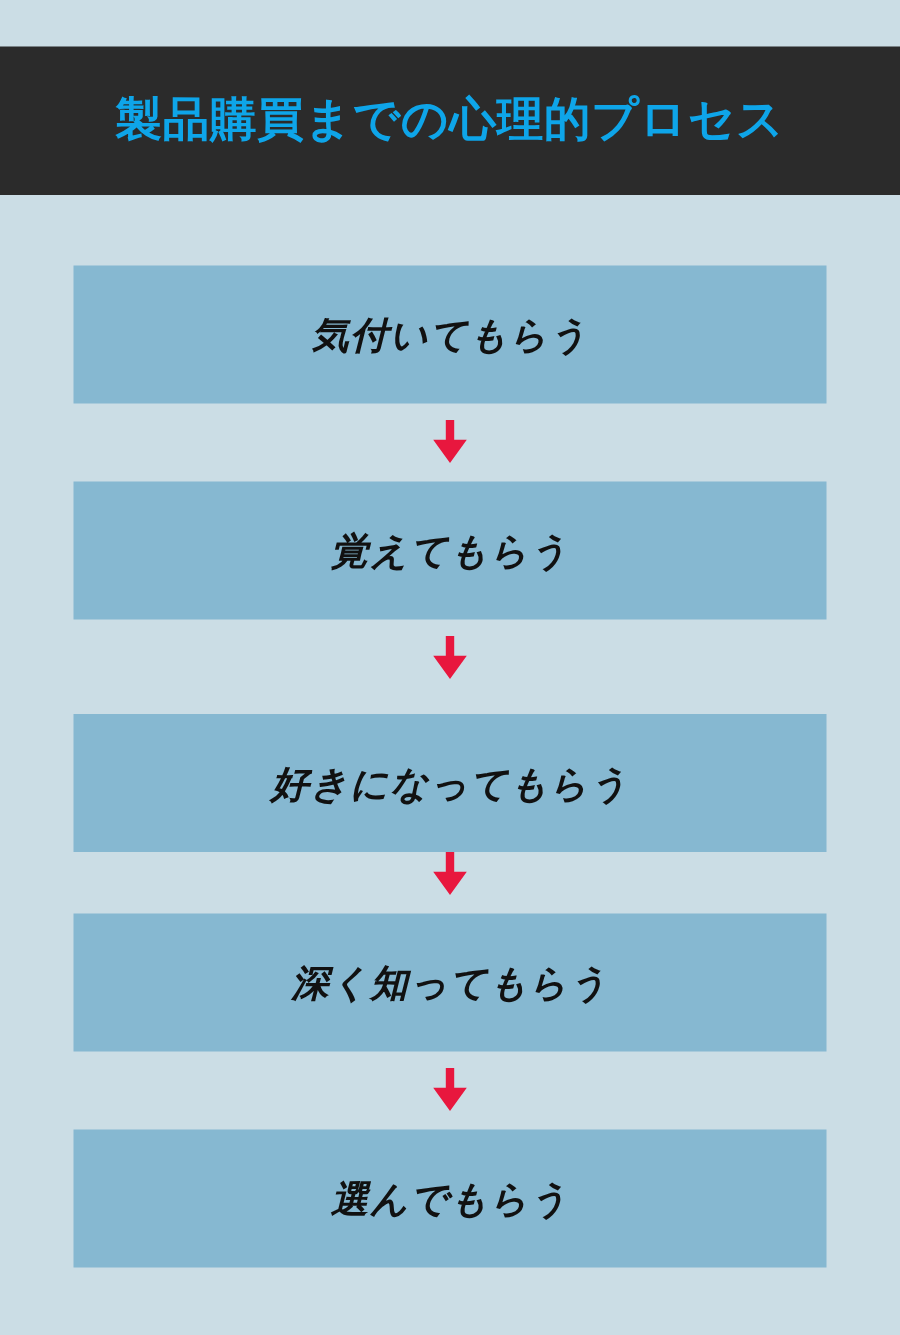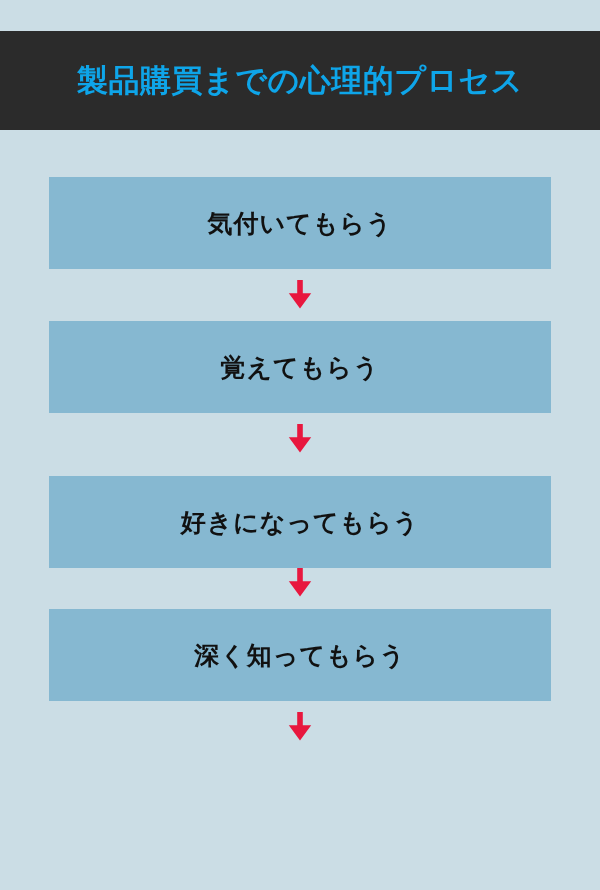--- a/index.html
+++ b/index.html
@@ -45,20 +45,21 @@
     font-family: "DejaVu Sans", "Liberation Sans", sans-serif;
   }
 
   
   .flow {
     position: absolute;
     left: 0;
     top: 130px;
     width: 532px;
     height: 760px;
+    font-style: italic;
   }
 
   .step-box {
     position: absolute;
     left: 49px;
     width: 502px;
     height: 92px;
     background: #86b8d1;
     display: flex;
     align-items: center;
@@ -141,15 +142,18 @@
     <div class="step-box step-3">
       <span class="step-label">深く知ってもらう</span>
     </div>
 
     <div class="arrow arrow-3">
       <svg viewBox="0 0 24 29" xmlns="http://www.w3.org/2000/svg" aria-hidden="true">
         <path d="M9.2 0 L14.8 0 L14.8 13.2 L23.2 13.2 L12 28.6 L0.8 13.2 L9.2 13.2 Z" fill="#e8173e"></path>
       </svg>
     </div>
 
+    <div class="step-box step-4">
+      <span class="step-label">選んでもらう</span>
+    </div>
 
   </div>
 </div>
 
 </body></html>

